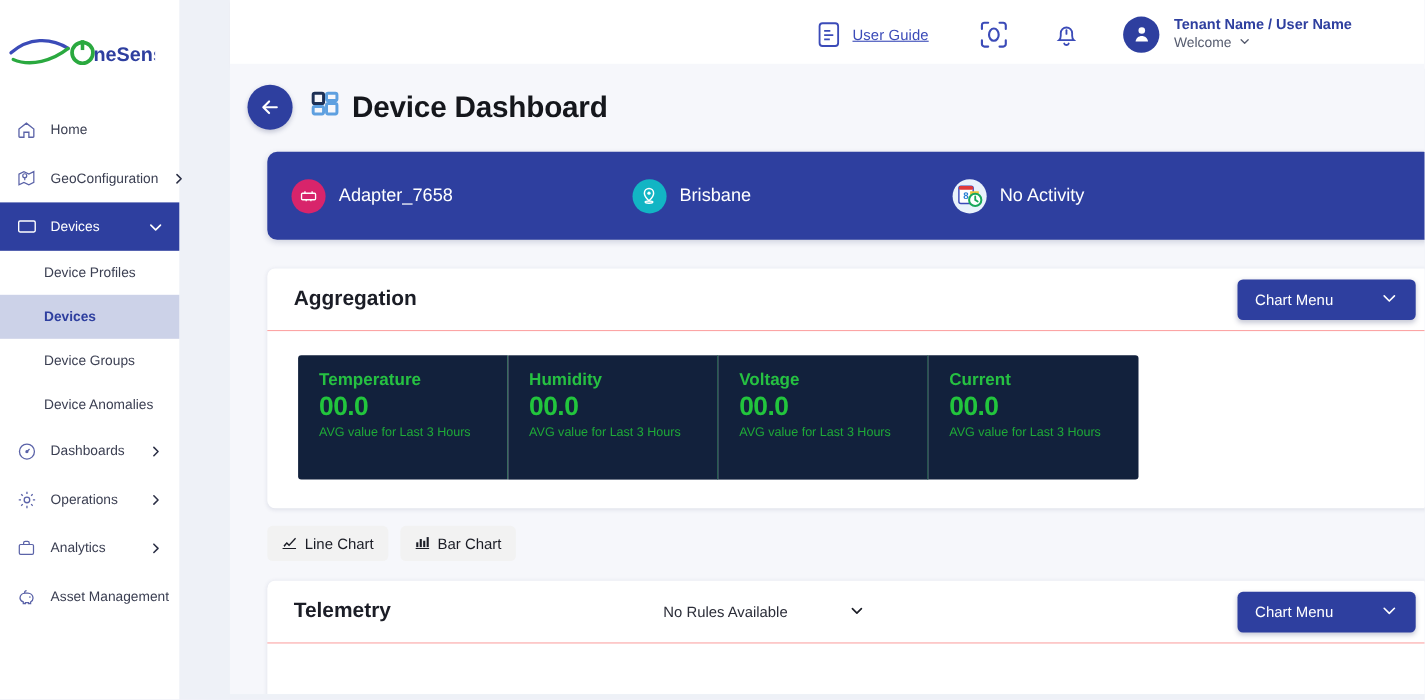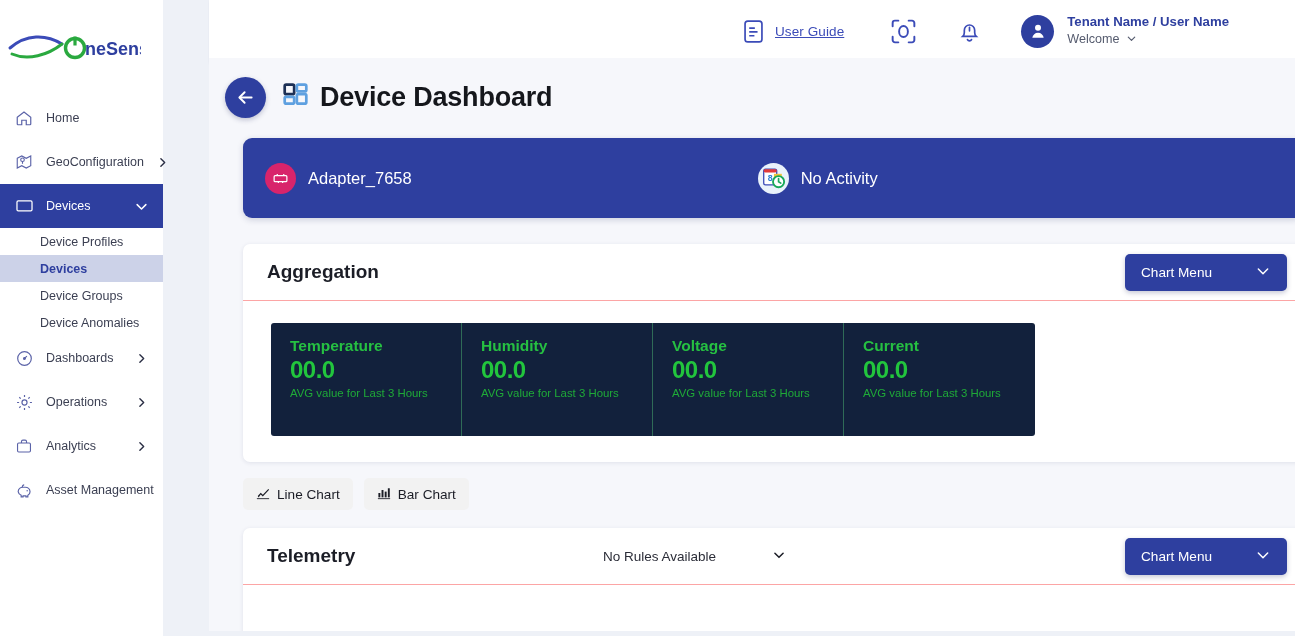--- a/index.html
+++ b/index.html
@@ -36,21 +36,21 @@
     position: relative;
   }
   .nav-item .nv-ic { width: 20px; height: 20px; flex: 0 0 20px; display:flex; align-items:center; justify-content:center; }
   .nav-item .nv-lbl { flex: 1 1 auto; white-space: nowrap; }
   .nav-item .nv-ch { width: 16px; height: 16px; margin-right: 14px; display:flex; align-items:center; justify-content:center; }
   .nav-item.active-parent { background: #2e3f9f; color: #ffffff; }
   .nav-item.active-parent .nv-ic svg { stroke: #ffffff; }
   .nav-item.active-parent .nv-ch svg { stroke: #ffffff; }
   .sub-item {
     display: flex; align-items: center;
-    height: 27px;
+    height: 40px;
     padding-left: 40px;
     font-size: 12.5px;
     color: #3b3f52;
     cursor: pointer;
   }
   .sub-item.selected { background: #ccd2e8; color: #2e3f9f; font-weight: 600; }
 
   
   #shell { position: absolute; left: 163px; top: 0; width: 1132px; height: 508px; margin-left: 24px; }
   #gutter {
@@ -401,20 +401,30 @@
             <svg width="17" height="17" viewBox="0 0 24 24" fill="none" stroke="#ffffff" stroke-width="1.7">
               <rect x="3" y="8" width="18" height="8.4" rx="1.4"></rect>
               <path d="M7.4 8V5.6M16.6 8V5.6M9 16.4v2M15 16.4v2"></path>
             </svg>
           </span>
           <span class="dc-lbl">Adapter_7658</span>
         </div>
 
         <span class="gap-a"></span>
 
+        <div class="dev-chip">
+          <span class="chip-ico" style="background:#12b5c4;">
+            <svg width="18" height="18" viewBox="0 0 24 24" fill="none" stroke="#ffffff" stroke-width="1.8">
+              <path d="M12 3.2a5.6 5.6 0 0 0-5.6 5.6c0 3.9 5.6 9.2 5.6 9.2s5.6-5.3 5.6-9.2A5.6 5.6 0 0 0 12 3.2z"></path>
+              <circle cx="12" cy="8.8" r="2" fill="#ffffff" stroke="none"></circle>
+              <ellipse cx="12" cy="19.6" rx="4.6" ry="1.4"></ellipse>
+            </svg>
+          </span>
+          <span class="dc-lbl">Brisbane</span>
+        </div>
 
         <span class="gap-b"></span>
 
         <div class="dev-chip">
           <span class="chip-ico" style="background:#e9f2fb;">
             <svg width="26" height="26" viewBox="0 0 28 28" fill="none">
               <rect x="4" y="4.5" width="14" height="17" rx="2" fill="#ffffff" stroke="#3b4bb8" stroke-width="1.4"></rect>
               <rect x="4" y="4.5" width="14" height="3.6" rx="1.6" fill="#e03a3a"></rect>
               <text x="11" y="17.6" text-anchor="middle" font-family="Liberation Sans, sans-serif" font-size="9.5" font-weight="700" fill="#2a7fd4">8</text>
               <path d="M15 9.5h8.5v12H15z" fill="#f0c33c"></path>

